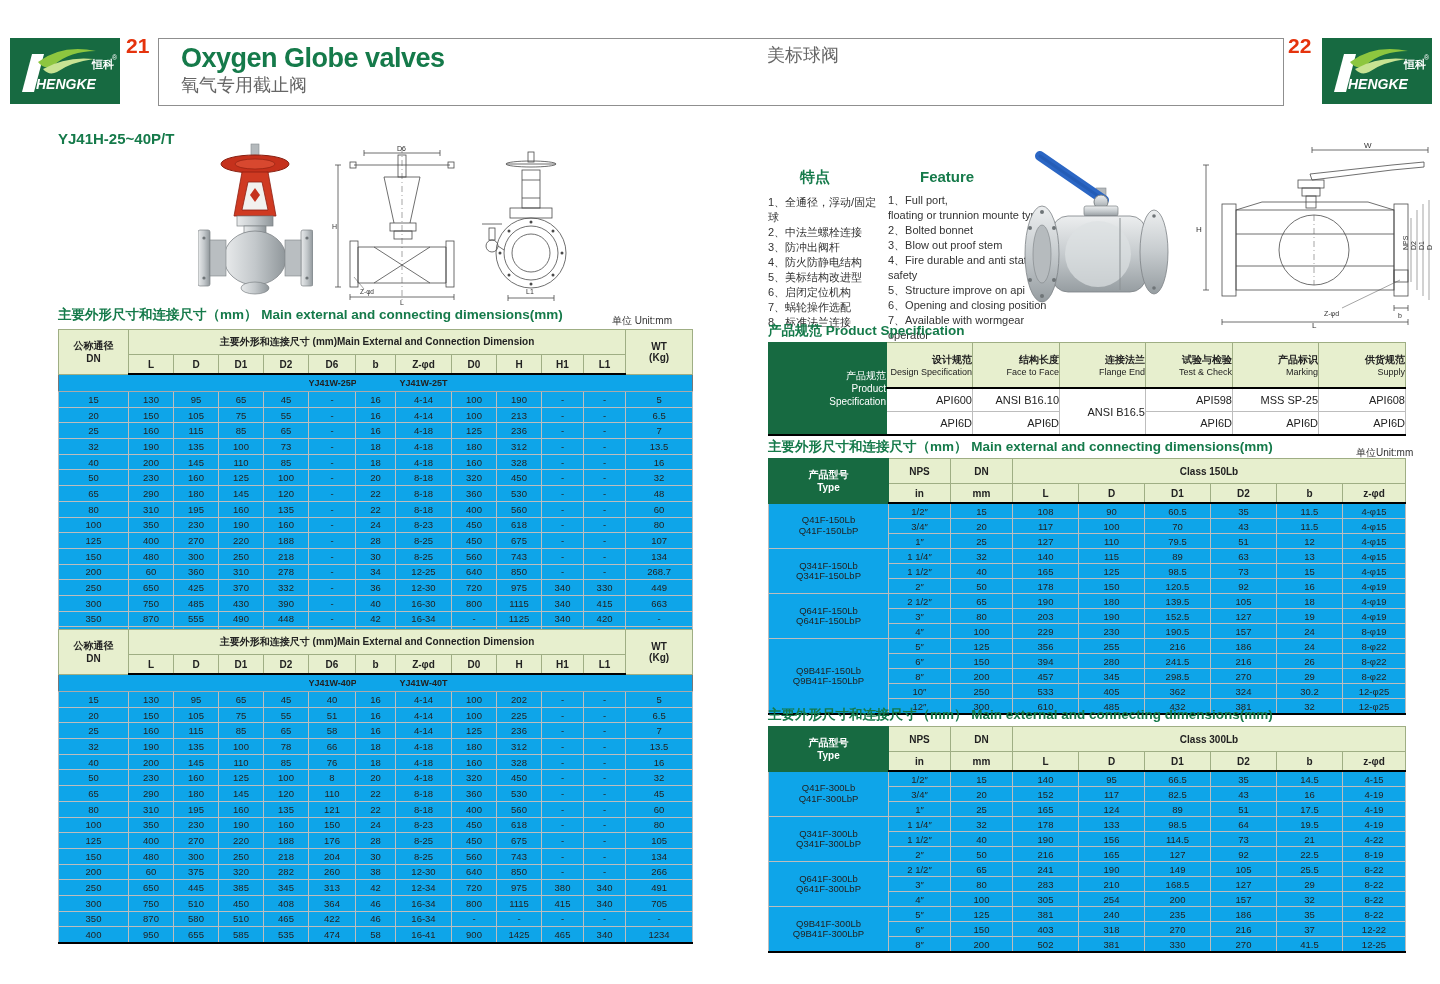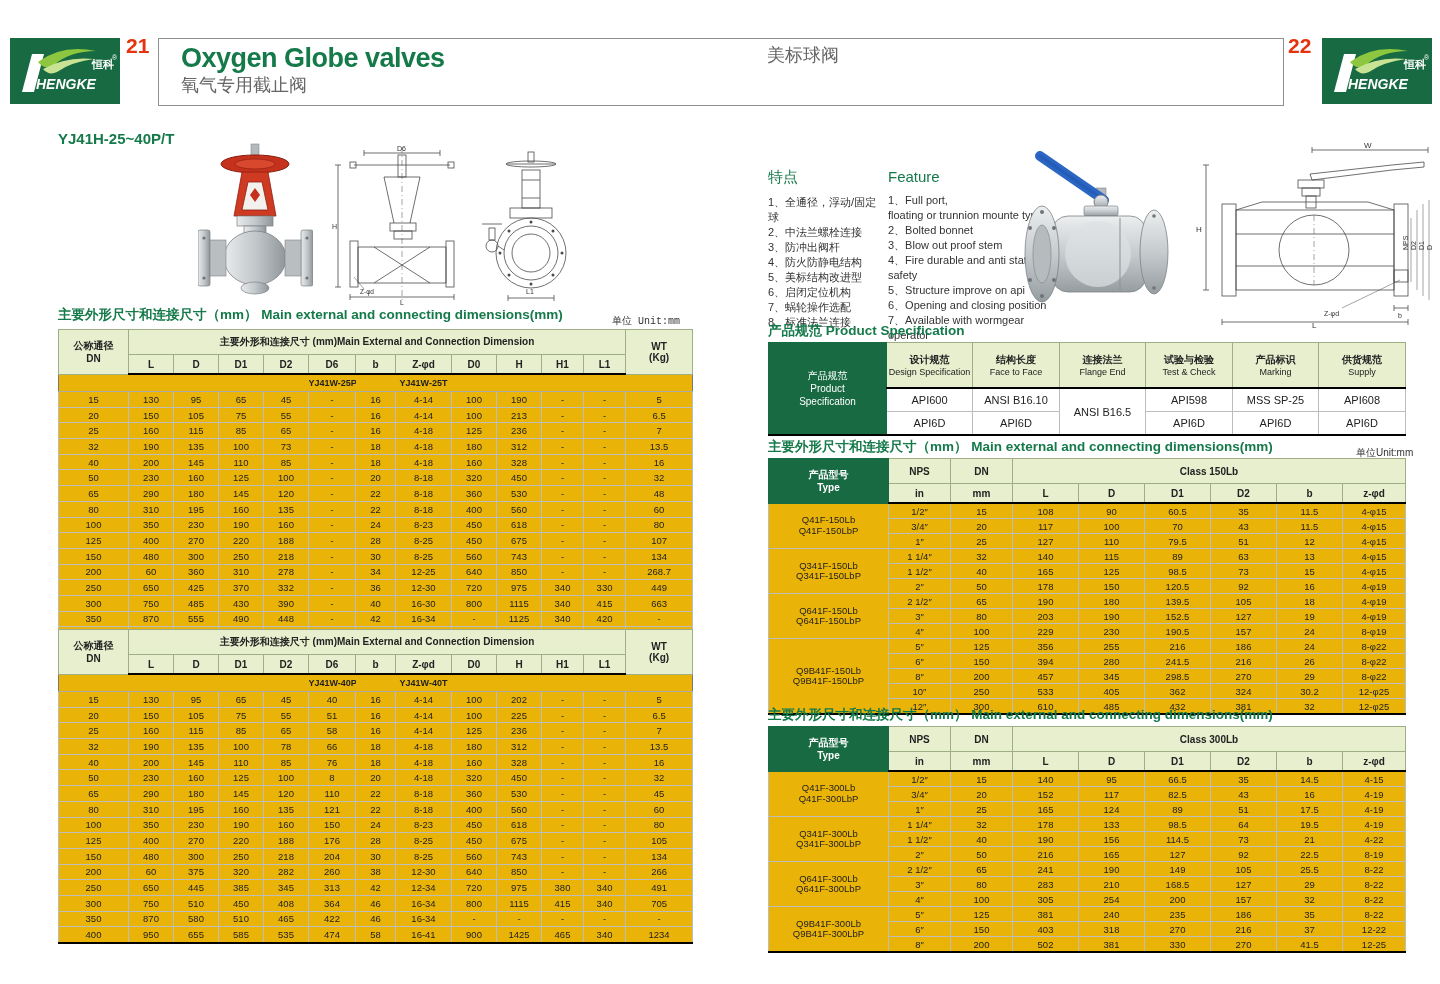--- a/index.html
+++ b/index.html
@@ -10,45 +10,45 @@
   .logo-box{position:absolute;top:38px;width:110px;height:66px;background:#176a41;}
   .pagenum{position:absolute;top:34px;font-size:21px;font-weight:bold;color:#e5330d;}
   .title-band{position:absolute;left:158px;top:38px;width:1124px;height:66px;border:1px solid #8f8f8f;}
   .big-title{font-weight:bold;color:#157a4a;font-size:27px;line-height:30px;letter-spacing:-0.5px;}
   .sub-title{font-size:18px;color:#666;line-height:24px;}
   
   .sec-title{position:absolute;font-weight:bold;color:#157a4a;font-size:13.5px;white-space:nowrap;}
   .unit{position:absolute;font-size:10px;color:#333;font-weight:normal;}
   .model-lbl{position:absolute;left:58px;top:130px;font-weight:bold;color:#157a4a;font-size:15px;}
   
-  table.dimtbl{position:absolute;border-collapse:collapse;table-layout:fixed;background:#eab308;
+  table.dimtbl{position:absolute;border-collapse:collapse;table-layout:fixed;background:#0ea5e9;
        border:1px solid #777;border-bottom:2px solid #000;}
   .dimtbl th,.dimtbl td{border:1px solid #bdbdbd;text-align:center;vertical-align:middle;
        padding:0;overflow:hidden;white-space:nowrap;}
   .dimtbl th{background:#e7efce;font-size:10px;font-weight:bold;color:#222;border-color:#9fae84;}
   .dimtbl tr.hB th{border-bottom:2px solid #000;}
   .dimtbl tbody td{height:14.7px;font-size:9.5px;color:#222;}
   tr.modelrow td{border-left:none;border-right:none;border-bottom:1px solid #aaa;
        font-size:9px;font-weight:bold;height:16px;}
   .hA th{height:24px;}
   .hB th{height:18px;font-weight:bold;}
   th.dg, td.dg{background:#176a41 !important;color:#fff !important;border-color:#176a41 !important;}
   .type-cell{font-size:8.5px;color:#222;line-height:10.5px;border-color:#bdbdbd;}
   
   table.rtbl tbody td{height:14px;}
   table.spec{position:absolute;border-collapse:collapse;table-layout:fixed;background:#fff;
        border:1px solid #777;border-bottom:2px solid #000;}
-  .spec th,.spec td{border:1px solid #9fae84;text-align:center;vertical-align:middle;padding:0;}
+  .spec th,.spec td{border:1px solid #9fae84;text-align:right;vertical-align:middle;padding:0;}
   .spec th{background:#e7efce;font-size:10px;height:44px;}
   .spec th .en{font-weight:normal;font-size:9px;display:block;}
   .spec td{font-size:11px;height:22px;border-color:#bdbdbd;}
   .spec td.dg{font-size:10px;line-height:13px;}
   .spec tr.hdr th{border-bottom:2px solid #000;}
   
-  .feat-title{font-weight:normal;color:#157a4a;font-size:15px;}
+  .feat-title{font-weight:bold;color:#157a4a;font-size:15px;margin-left:32px;}
   .feat-list{font-size:11px;color:#333;line-height:15px;white-space:pre-line;margin-top:8px;}
   svg text{font-family:"Liberation Sans","DejaVu Sans",sans-serif;}
 </style>
 </head>
 <body>
 
 <div class="logo-box" style="left:10px;">
   <svg width="110" height="66" viewBox="0 0 110 66">
     <path d="M22,16 L34,16 L24,54 L12,54 Z" fill="#ffffff"></path>
     <path d="M28,24 Q52,6 86,13 Q60,13 44,27 Q35,33 28,24 Z" fill="#8dc63f"></path>
@@ -176,21 +176,21 @@
       <line x1="30" y1="145" x2="30" y2="151"></line>
       <line x1="76" y1="145" x2="76" y2="151"></line>
   </g>
   <text x="48" y="144" font-size="7" fill="#333">L1</text>
 </svg>
 
 <div class="sec-title" style="left:58px;top:306px;">
   <span>主要外形尺寸和连接尺寸（mm）</span>
   <span>Main external and connecting dimensions(mm)</span>
 </div>
-<div class="unit" style="left:612px;top:314px;font-family:Liberation Mono, monospace;">单位 Unit:mm</div>
+<div class="unit" style="left:612px;top:314px;">单位 Unit:mm</div>
 
 <table class="dimtbl" style="left:58px;top:329px;width:634px;">
   <colgroup>
       <col style="width:70px">
       <col style="width:45px">
       <col style="width:45px">
       <col style="width:45px">
       <col style="width:45px">
       <col style="width:47px">
       <col style="width:40px">

